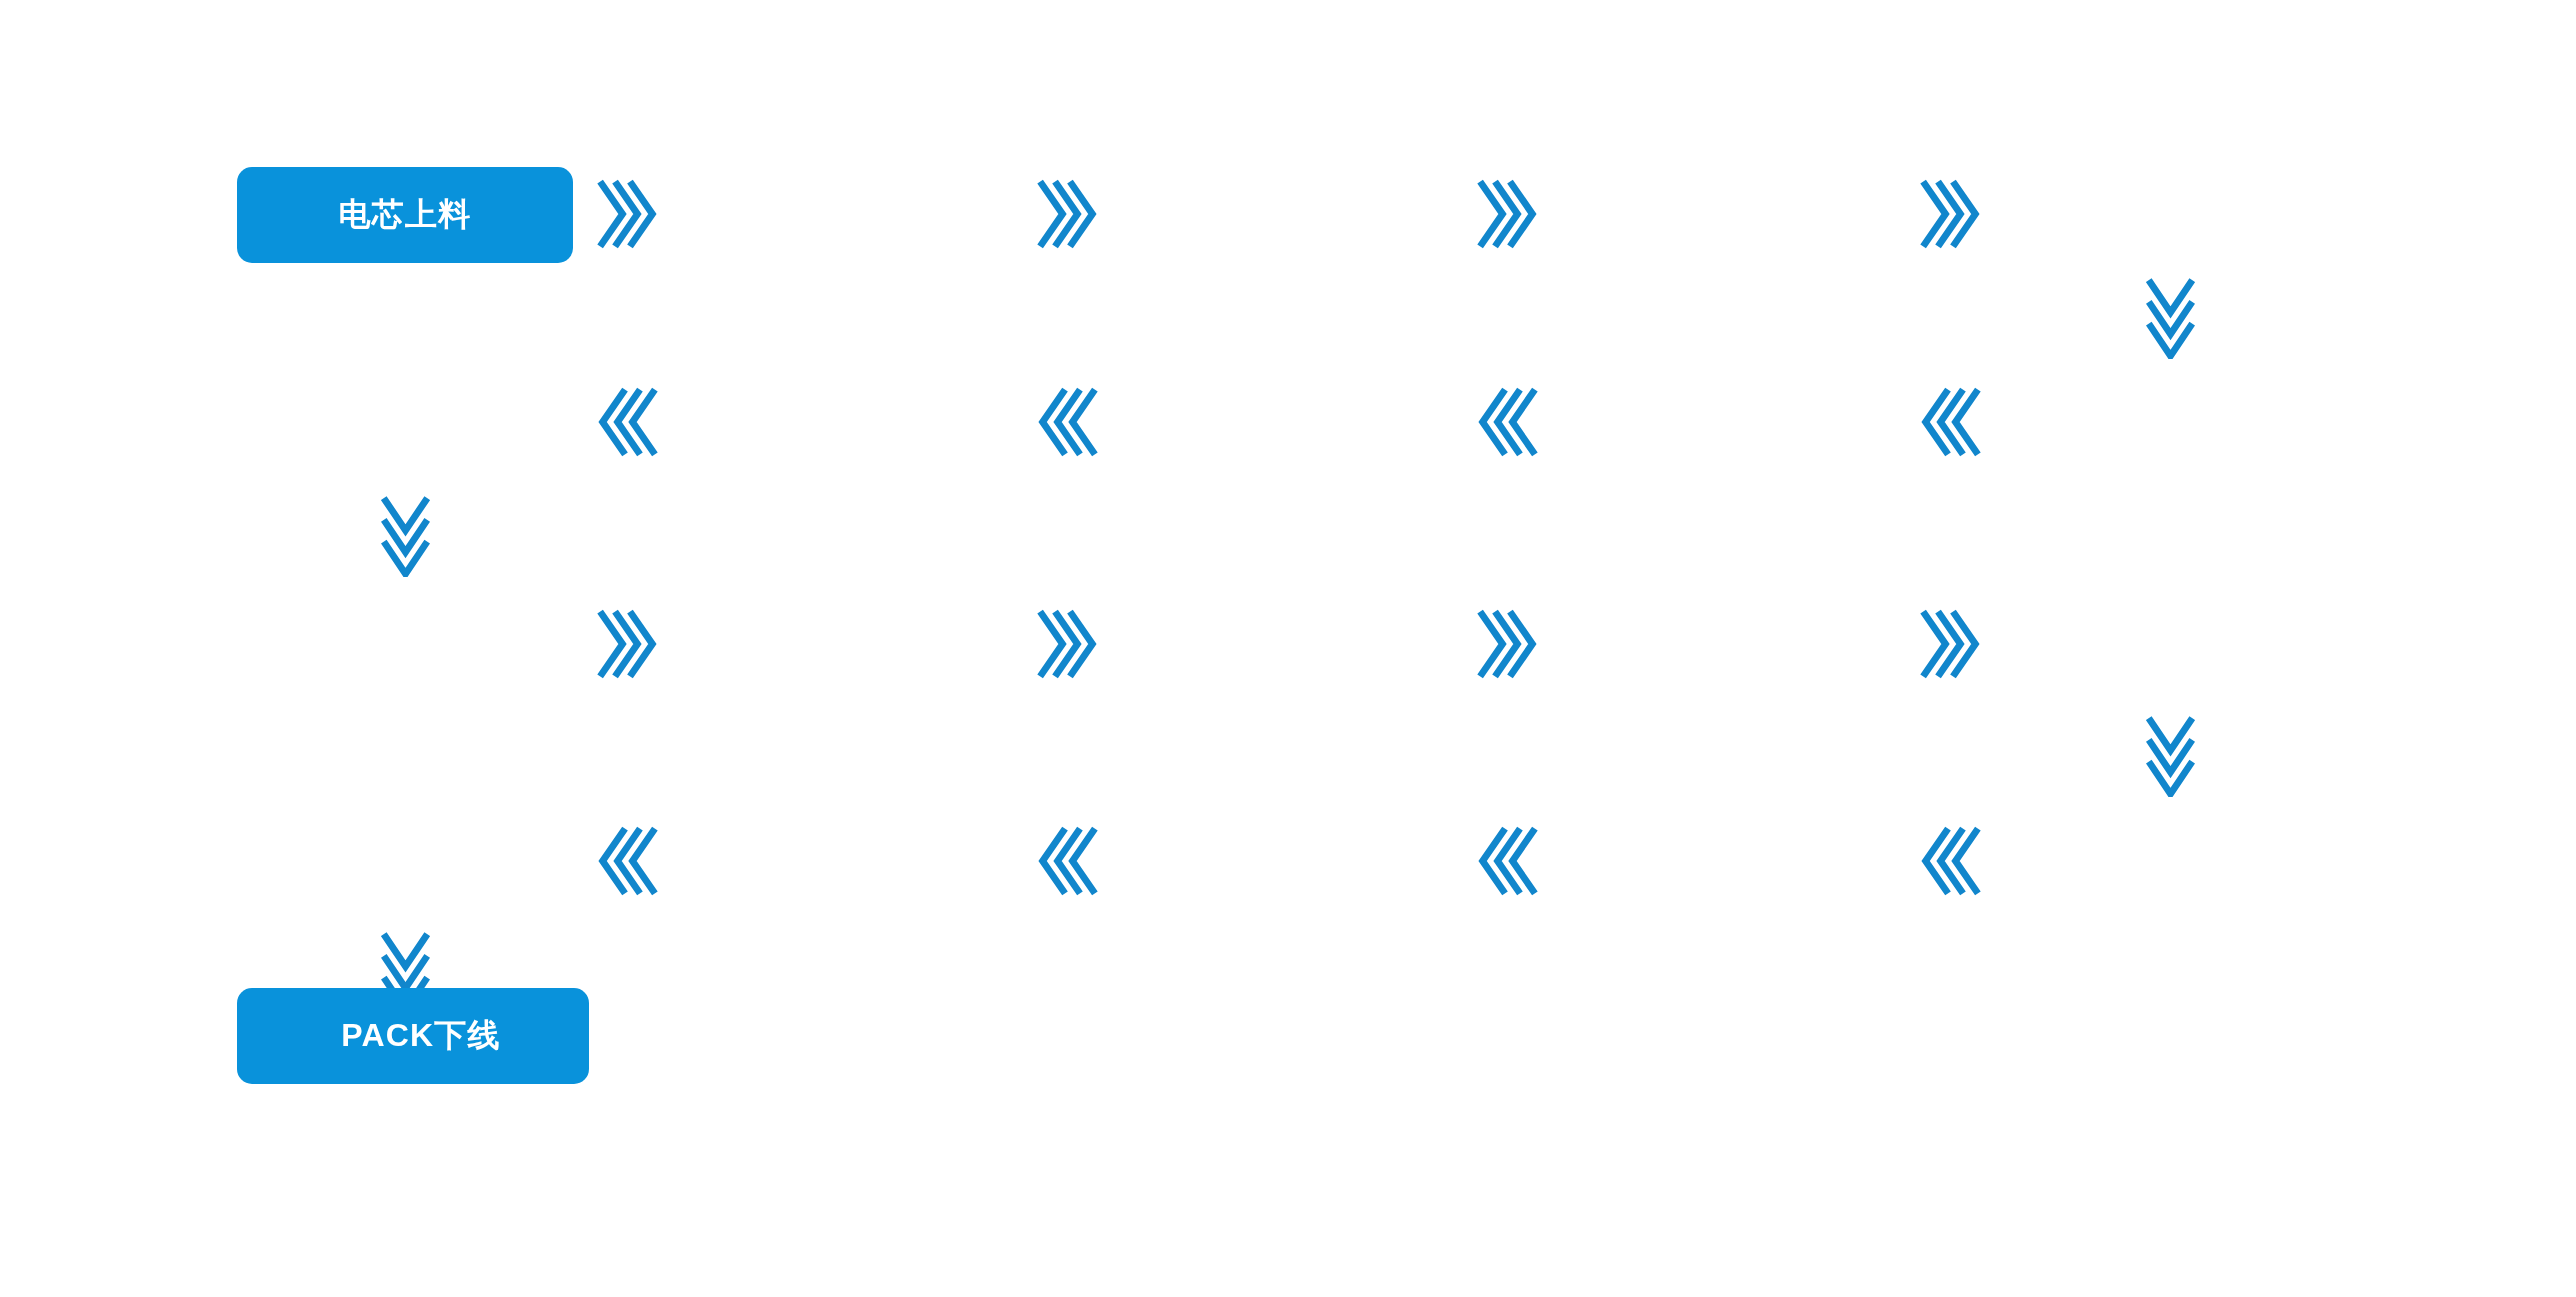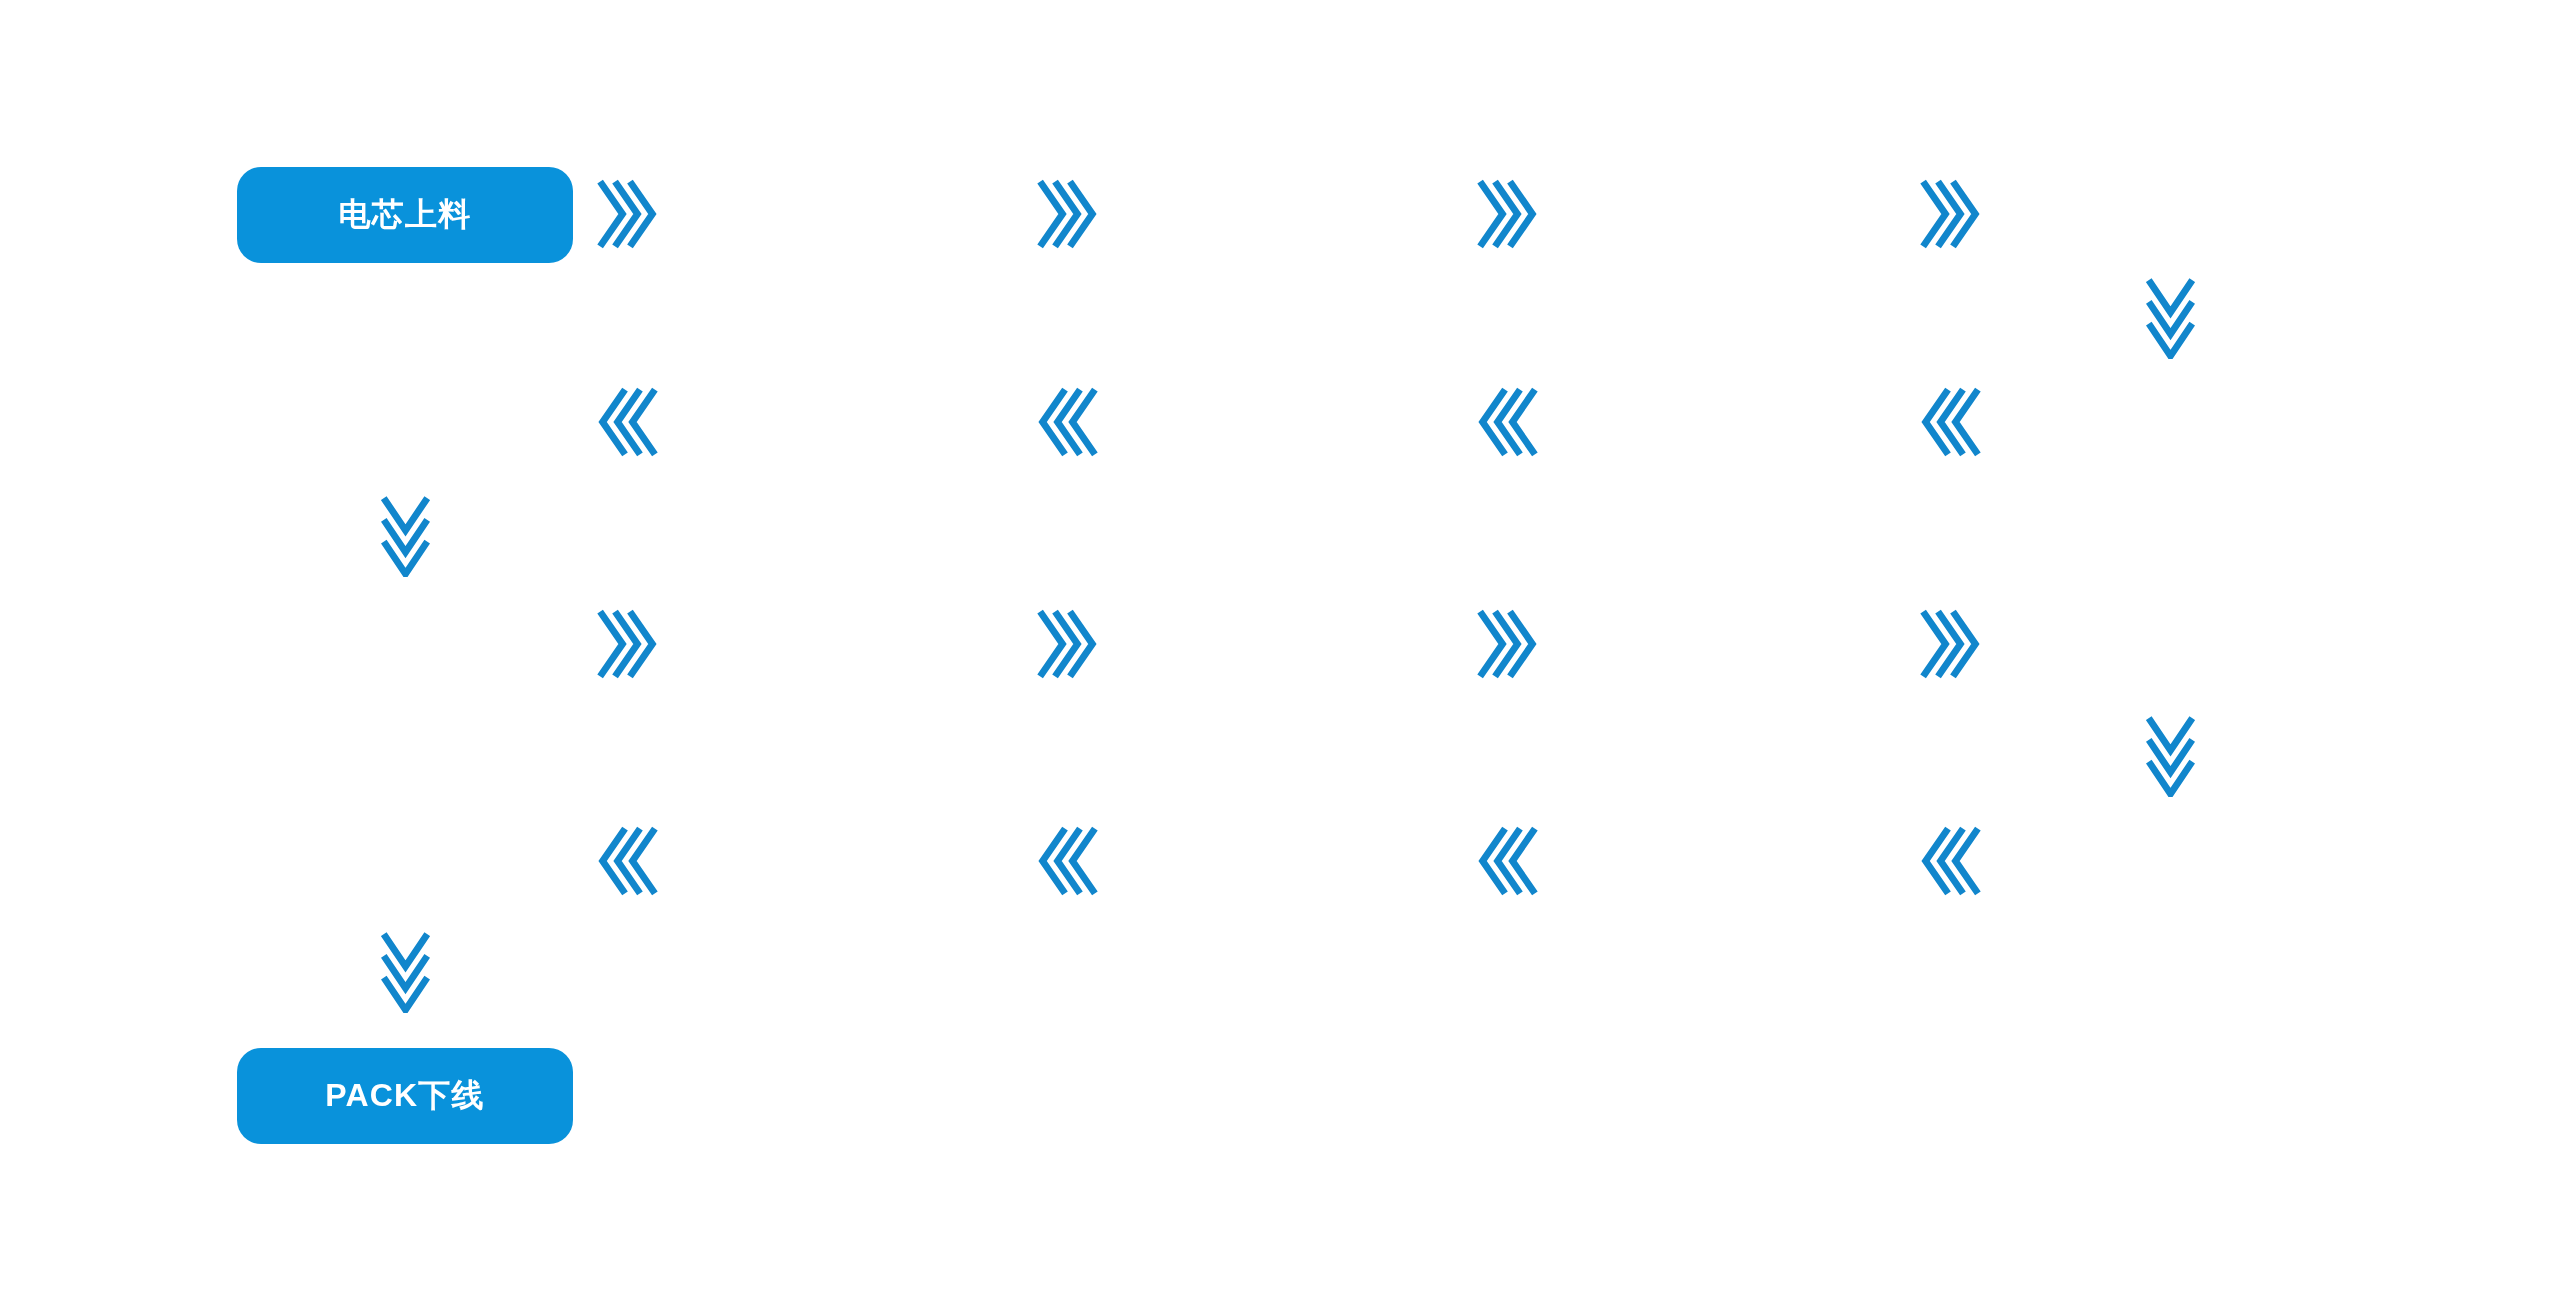--- a/index.html
+++ b/index.html
@@ -13,34 +13,34 @@
     width: 2576px;
     height: 1297px;
     background: #FFFFFF;
     overflow: hidden;
   }
   .node {
     position: absolute;
     width: 336px;
     height: 96px;
     background: #0992DB;
-    border-radius: 24px;
+    border-radius: 15px;
     display: flex;
     align-items: center;
     justify-content: center;
   }
   .node span {
     color: #FFFFFF;
     font-size: 32px;
     font-weight: 700;
     letter-spacing: 1.2px;
     white-space: nowrap;
   }
   .node-start { left: 237px; top: 167px; }
-  .node-end   { left: 237px; top: 1048px; }
+  .node-end   { left: 237px; top: 988px; padding-left: 16px; }
   .arrow {
     position: absolute;
     line-height: 0;
   }
 </style>
 </head>
 <body>
 
 <div class="canvas">
 

